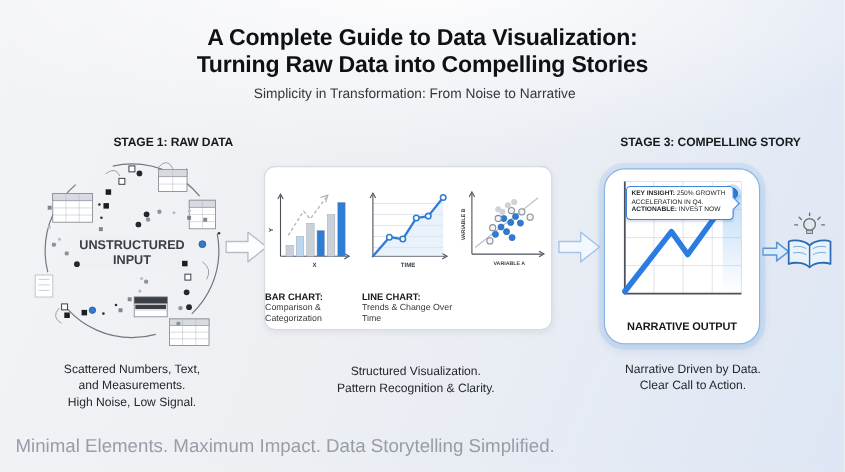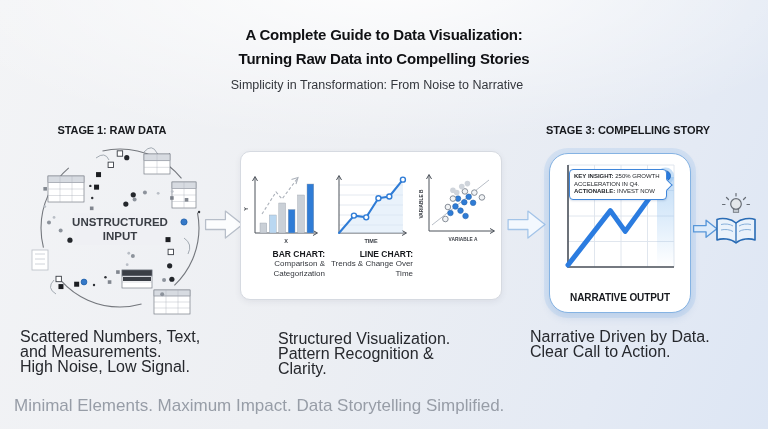--- a/index.html
+++ b/index.html
@@ -4,46 +4,46 @@
 <style>
   html,body{margin:0;padding:0;}
   .canvas{
     position:relative;width:768px;height:429px;overflow:hidden;
     font-family:"Liberation Sans",sans-serif;color:#1b1d21;
     background:
       radial-gradient(ellipse 90% 55% at 50% -5%, rgba(255,255,255,.9), rgba(255,255,255,0) 70%),
       linear-gradient(112deg,#f3f4f6 0%,#edeff3 45%,#e4eaf4 80%,#dde6f4 100%);
   }
   .abs{position:absolute;}
-  .title{top:23px;left:0;right:0;text-align:center;font-size:15px;font-weight:700;
+  .title{top:23px;left:0;right:0;text-align:center;font-size:21px;font-weight:700;
     line-height:24px;color:#101114;letter-spacing:-.2px;}
   .subtitle{top:78px;left:0;right:14px;text-align:center;font-size:12.5px;color:#34373d;}
-  .stage-h{top:124px;width:200px;text-align:center;font-size:11px;font-weight:700;
+  .stage-h{top:124px;width:200px;text-align:right;font-size:11px;font-weight:700;
     color:#17191d;letter-spacing:-.1px;}
   .sh1{left:12px}.sh2{left:278px}.sh3{left:528px}
   .card2{left:240px;top:151px;width:262px;height:149px;background:#fff;
     border:1px solid #d6dae1;border-radius:10px;box-shadow:0 2px 6px rgba(60,70,95,.08);
     display:flex;justify-content:center;gap:4px;padding-top:15px;box-sizing:border-box;}
   .mini{width:84px;display:flex;flex-direction:column;align-items:center;}
-  .mlabel{width:84px;text-align:right;margin-top:2px;}
+  .mlabel{width:84px;text-align:left;margin-top:18px;}
   .mtitle{font-size:8.5px;font-weight:700;color:#17191d;line-height:10px;}
   .mdesc{font-size:8px;color:#33363c;line-height:9.5px;}
   .card3{left:549px;top:153px;width:142px;height:160px;background:#fff;
     border:1.5px solid #85b3e3;border-radius:19px;box-sizing:border-box;
     box-shadow:0 0 0 5px rgba(140,185,235,.22),0 4px 10px rgba(50,100,170,.16);}
   .story-svg{position:absolute;left:10px;top:9px;}
   .callout{position:absolute;left:19px;top:15px;width:88px;background:#fff;
     border:1px solid #3f86da;border-radius:4px;padding:3px 4px;font-size:6px;
     line-height:7.5px;color:#23262b;box-shadow:0 1px 2px rgba(40,80,140,.18);}
   .callout b{font-weight:700;}
   .callout .tail{position:absolute;right:-4.5px;top:11px;width:7px;height:7px;background:#fff;
     border-top:1px solid #3f86da;border-right:1px solid #3f86da;transform:rotate(45deg);}
   .panel-label{position:absolute;left:0;right:0;bottom:9px;text-align:center;
     font-size:10px;font-weight:700;color:#17191d;letter-spacing:-.1px;}
-  .caption{width:200px;font-size:16px;line-height:15px;color:#26282d;}
+  .caption{width:200px;text-align:center;font-size:11px;line-height:15px;color:#26282d;}
   .cap1{left:20px;top:329px}.cap2{left:278px;top:331px}.cap3{left:530px;top:329px}
   .footer{top:396px;left:14px;right:0;text-align:left;font-size:17px;color:#979da7;}
   svg{display:block;}
   .svg-lab{font-family:"Liberation Sans",sans-serif;font-weight:700;fill:#3a3e45;}
 </style>
 </head>
 <body>
 
 <div class="canvas">
 

